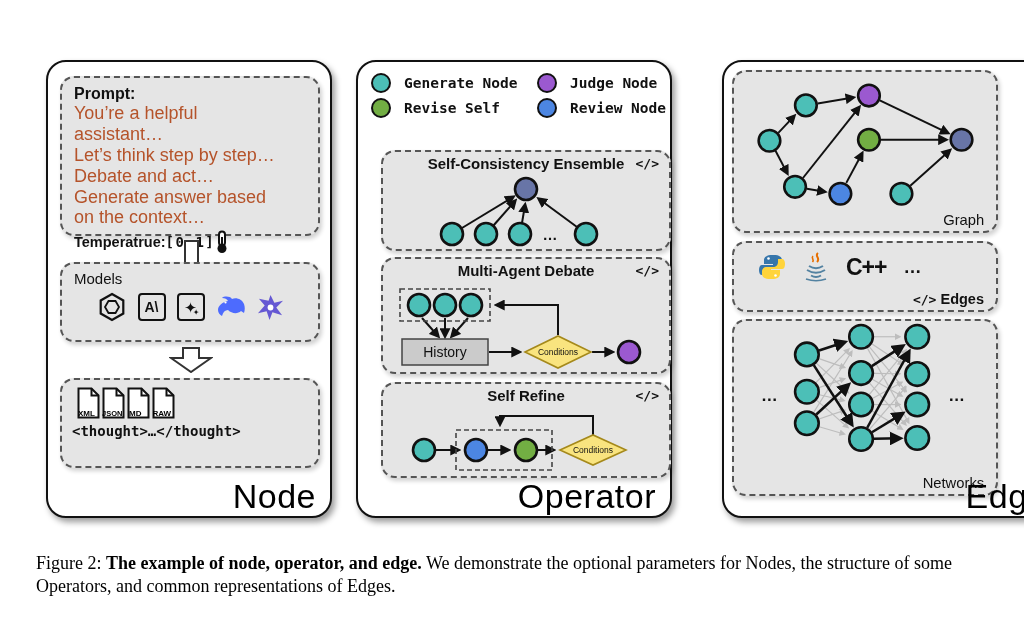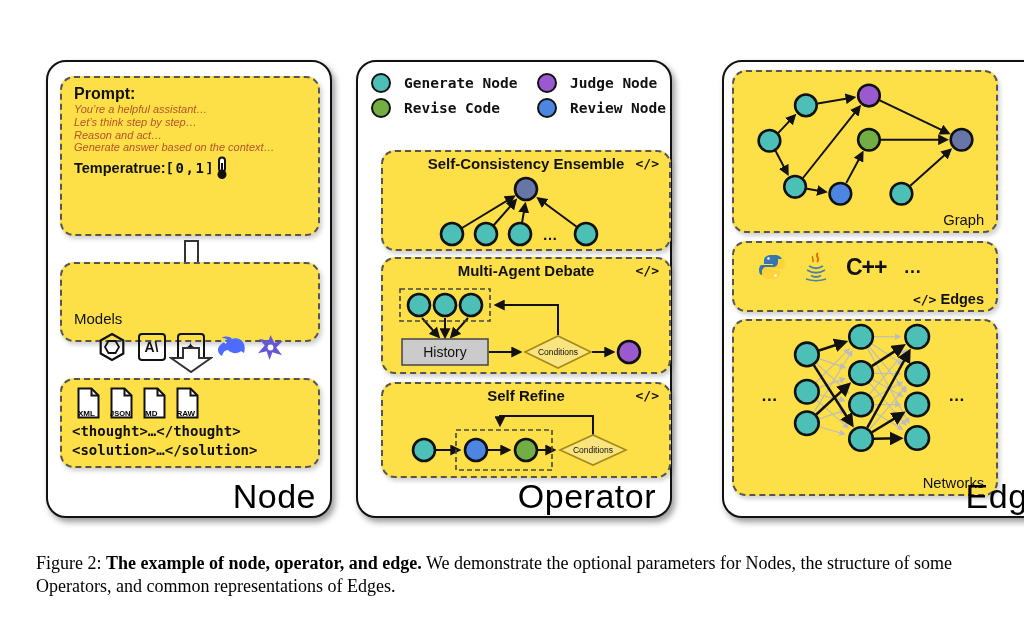--- a/index.html
+++ b/index.html
@@ -3,43 +3,43 @@
 <meta charset="utf-8">
 <style>
   html,body{margin:0;padding:0;background:#fff;}
   .stage{position:relative;width:1024px;height:632px;background:#fff;overflow:hidden;
          font-family:"Liberation Sans",sans-serif;color:#111;}
   .panel{position:absolute;top:60px;height:458px;background:#fff;border:2.5px solid #111;
          border-radius:20px;box-shadow:3px 4px 6px rgba(0,0,0,.40);box-sizing:border-box;}
   #node-panel{left:46px;width:286px;}
   #operator-panel{left:356px;width:316px;}
   #edge-panel{left:722px;width:341px;}
-  .dashed-box{position:absolute;background:#fde047;border:2px dashed #555;border-radius:14px;
+  .dashed-box{position:absolute;background:#e5e5e5;border:2px dashed #555;border-radius:14px;
          box-sizing:border-box;box-shadow:2px 3px 4px rgba(0,0,0,.18);}
   .panel-label{position:absolute;right:14px;bottom:0px;font-size:34px;letter-spacing:.5px;color:#000000;}
 
   
   .prompt-box{left:12px;top:14px;width:260px;height:160px;padding:7px 12px;}
   .prompt-label{font-size:16px;font-weight:600;}
-  .orange-line{font-size:11px;font-weight:500;color:var(--orange,#B5532A);line-height:1.16;width:212px;font-style:italic;}
+  .orange-line{font-size:18px;font-weight:500;color:var(--orange,#B5532A);line-height:1.16;width:212px;}
   .temp-row{display:flex;align-items:center;margin-top:2px;}
   .temp-label{font-size:14.5px;font-weight:700;}
   .temp-range{font-family:"DejaVu Sans Mono",monospace;font-size:14px;font-weight:700;letter-spacing:1.5px;}
   .connector-rect{position:absolute;left:136px;top:178px;width:11px;height:20px;background:#fff;border:2px solid #333;}
   .models-box{left:12px;top:200px;width:260px;height:80px;padding:6px 12px;}
-  .models-label{font-size:15px;font-weight:500;margin-top:40px;}
+  .models-label{font-size:15px;font-weight:500;}
   .icons-row{display:flex;align-items:center;justify-content:center;gap:11px;margin-top:5px;}
   .sq-logo{width:28px;height:28px;border:2px solid #111;border-radius:4px;box-sizing:border-box;
            display:flex;align-items:center;justify-content:center;position:relative;}
   .anthropic-glyph{font-weight:700;font-size:14px;}
   .gem-big{font-size:15px;line-height:1;}
   .gem-small{position:absolute;right:3px;bottom:2px;font-size:8px;line-height:1;}
   .down-arrow{position:absolute;left:121px;top:285px;}
   .formats-box{left:12px;top:316px;width:260px;height:90px;padding:5px 10px;}
-  .files-row{display:flex;gap:8px;margin:2px 0 3px 4px;}
+  .files-row{display:flex;margin:2px 0 3px 4px;}
   .mono-line{font-family:"DejaVu Sans Mono",monospace;font-size:14px;font-weight:700;line-height:1.35;}
 
   
   .legend{position:absolute;left:13px;top:11px;display:grid;grid-template-columns:166px 1fr;row-gap:5px;}
   .legend-item{display:flex;align-items:center;gap:13px;}
   .dot{width:16px;height:16px;border-radius:50%;border:2.5px solid #111;flex:none;}
   .legend-text{font-family:"DejaVu Sans Mono",monospace;font-size:14.5px;font-weight:700;white-space:nowrap;}
   .op-box{left:23px;width:290px;padding-top:3px;}
   #sce-box{top:88px;height:101px;}
   #mad-box{top:195px;height:117px;}
@@ -66,21 +66,21 @@
 </head>
 <body>
 
 <div class="stage">
 
   <div class="panel" id="node-panel">
     <div class="dashed-box prompt-box">
       <div class="prompt-label">Prompt:</div>
       <div class="orange-line">You’re a helpful assistant…</div>
       <div class="orange-line">Let’s think step by step…</div>
-      <div class="orange-line">Reason and act…</div>
+      <div class="orange-line">Debate and act…</div>
       <div class="orange-line">Generate answer based on the context…</div>
       <div class="temp-row">
         <span class="temp-label">Temperatrue:</span>
         <span class="temp-range">[0,1]</span>
         <svg width="14" height="24" viewBox="0 0 14 24">
           <rect x="4" y="1.5" width="6" height="14" rx="3" fill="#fff" stroke="#111" stroke-width="2"></rect>
           <circle cx="7" cy="18.5" r="4.5" fill="#111"></circle>
           <rect x="6" y="7" width="2" height="10" fill="#111"></rect>
         </svg>
       </div>
@@ -134,39 +134,38 @@
           <path d="M15.5,1.5 v7 h7" fill="none" stroke="#111" stroke-width="2"></path>
           <text x="3" y="29" font-size="8" font-weight="700" font-family="Liberation Sans, sans-serif">MD</text>
         </svg>
         <svg width="25" height="32" viewBox="0 0 25 32">
           <path d="M2.5,1.5 h13 l7,7 v22 h-20 z" fill="#fff" stroke="#111" stroke-width="2"></path>
           <path d="M15.5,1.5 v7 h7" fill="none" stroke="#111" stroke-width="2"></path>
           <text x="1.5" y="29" font-size="8" font-weight="700" font-family="Liberation Sans, sans-serif">RAW</text>
         </svg>
       </div>
       <div class="mono-line">&lt;thought&gt;…&lt;/thought&gt;</div>
-      <div class="mono-line">&lt;solution&gt;…&lt;/solution&gt;</div>
     </div>
 
     <div class="panel-label">Node</div>
   </div>
 
   <div class="panel" id="operator-panel">
     <div class="legend">
       <div class="legend-item">
         <span class="dot" style="background-color: rgb(76, 191, 183);"></span>
         <span class="legend-text">Generate Node</span>
       </div>
       <div class="legend-item">
         <span class="dot" style="background-color: rgb(155, 89, 208);"></span>
         <span class="legend-text">Judge Node</span>
       </div>
       <div class="legend-item">
         <span class="dot" style="background-color: rgb(114, 174, 67);"></span>
-        <span class="legend-text">Revise Code</span>
+        <span class="legend-text">Revise Self</span>
       </div>
       <div class="legend-item">
         <span class="dot" style="background-color: rgb(76, 134, 226);"></span>
         <span class="legend-text">Review Node</span>
       </div>
     </div>
 
     <div class="dashed-box op-box" id="sce-box">
       <div class="op-title-row">
         <span>Self-Consistency Ensemble</span>

